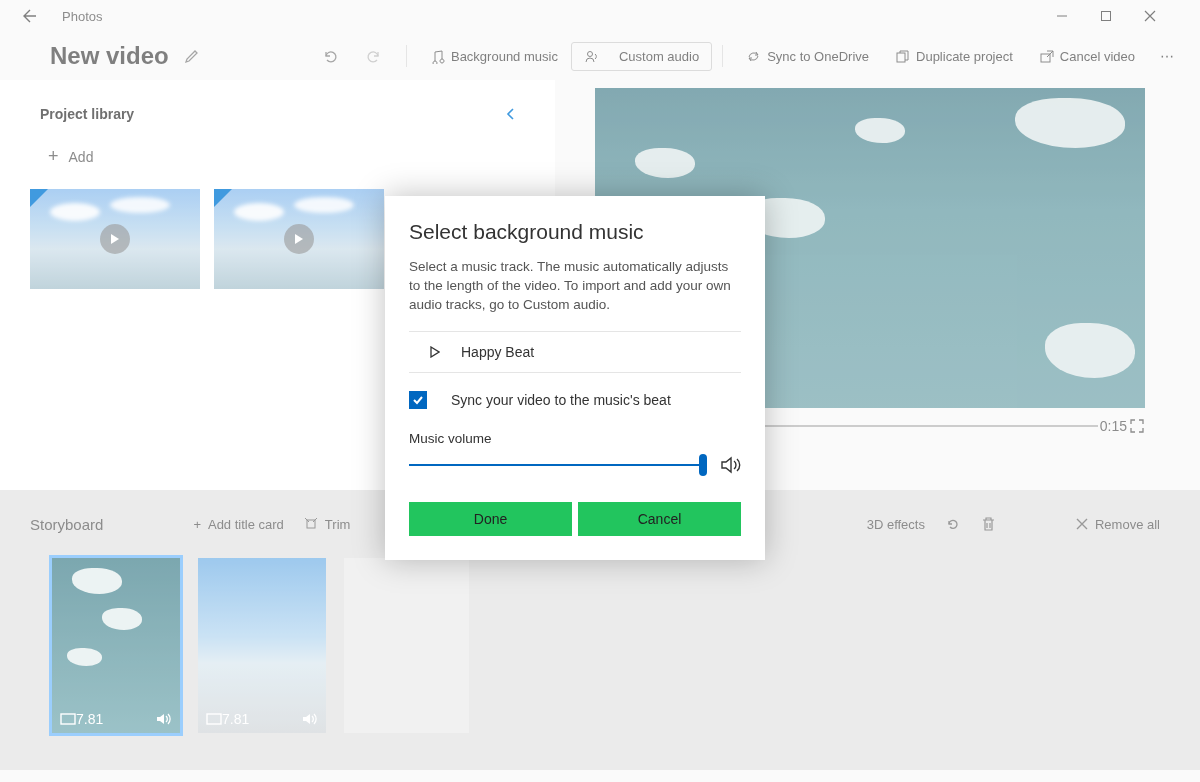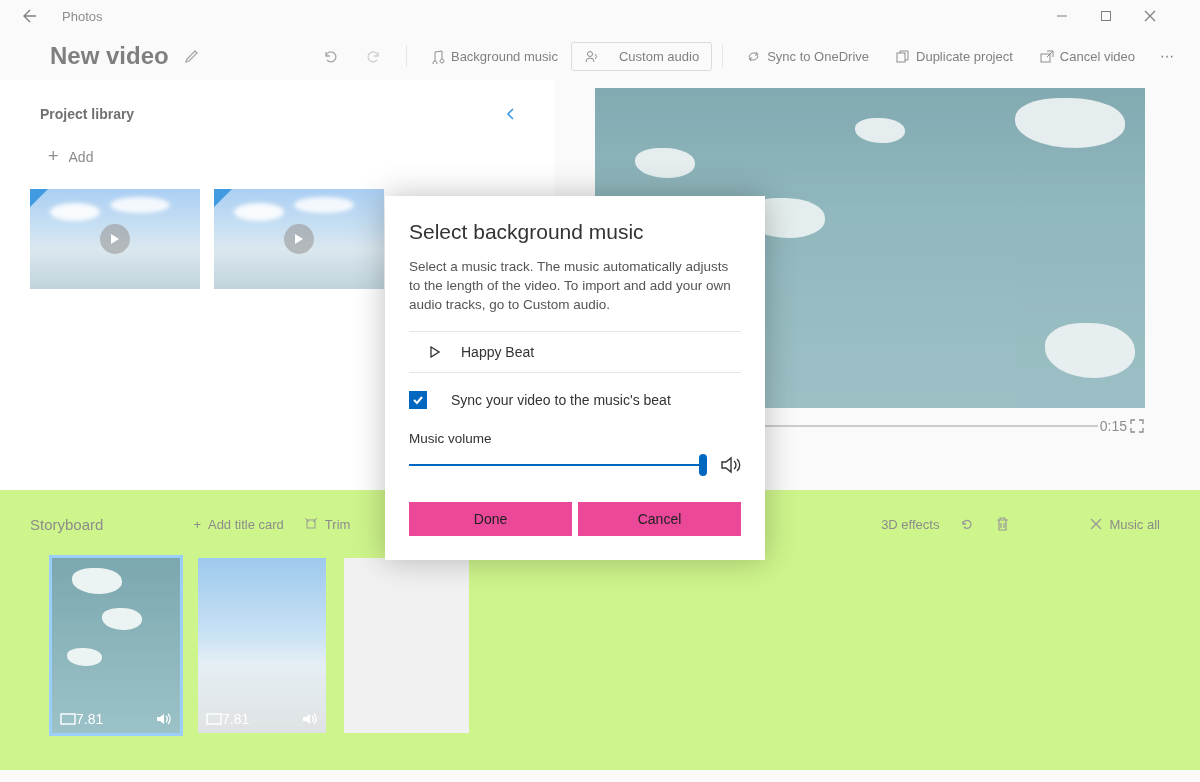--- a/index.html
+++ b/index.html
@@ -30,21 +30,21 @@
   .thumb .cloud2 { position:absolute; top:8px; left:80px; width:60px; height:16px; background:#fff; border-radius:50%; filter:blur(2px); opacity:.85;}
   .thumb .corner { position:absolute; top:0; left:0; width:0; height:0; border-top:18px solid #0078d4; border-right:18px solid transparent;}
   .thumb .play { position:absolute; top:50%; left:50%; transform:translate(-50%,-50%); width:30px; height:30px; border-radius:50%; background:rgba(120,120,120,.6); display:flex; align-items:center; justify-content:center; color:#fff;}
   .preview { flex:1; padding:8px 40px 0 40px; position:relative;}
   .pframe { width:550px; height:320px; background:linear-gradient(180deg,#3e7a87 0%, #55929b 40%, #659da5 100%); position:relative; opacity:.85;}
   .pframe .ice { position:absolute; background:#e8f0f0; border-radius:40% 50% 45% 55%; opacity:.9;}
   .controls { display:flex; align-items:center; margin-top:10px; gap:2px; width:550px;}
   .controls .timeline { flex:1; height:2px; background:#bbb;}
   .controls .time { color:#666; font-size:14px;}
   .controls .full { color:#666;}
-  .story-sec { padding:20px 30px 0 30px; background:#bef264; height:280px;}
+  .story-sec { padding:20px 30px 0 30px; background:#e5e5e5; height:280px;}
   .story-bar { display:flex; align-items:center;}
   .story-bar .sbtl { font-weight:400; color:#666; font-size:15px; padding-right:80px;}
   .story-bar .sbtn { display:flex; align-items:center; gap:7px; padding:6px 10px; color:#666; font-size:13px;}
   .story-bar .spacer { flex:1;}
   .clips { display:flex; gap:18px; margin-top:20px; padding-left:22px;}
   .clip { width:128px; height:175px; position:relative; background:linear-gradient(180deg,#508a95 0%, #6aa0a8 60%, #7aaeb5 100%);}
   .clip.selected { outline:3px solid #7abefc;}
   .clip.sky { background:linear-gradient(180deg,#7db7e8 0%,#b9d9f1 45%,#dce9f0 60%,#d5d9dc 100%);}
   .clip .ice { position:absolute; background:#e6efef; border-radius:40% 50% 45% 55%;}
   .clip .botbar { position:absolute; bottom:6px; left:8px; right:8px; display:flex; align-items:center; justify-content:space-between; color:#fff; font-size:14px;}
@@ -59,21 +59,21 @@
   .track.selected { background:#82b9ec;}
   .track .picn { width:12px; display:flex; justify-content:center;}
   .sync-row { display:flex; align-items:center; gap:24px; margin-top:18px;}
   .chk { width:18px; height:18px; background:#0067c0; display:flex; align-items:center; justify-content:center;}
   .vol-label { margin-top:22px; font-size:13.5px; color:#333;}
   .vol-row { display:flex; align-items:center; gap:14px; margin-top:10px;}
   .slider { position:relative; flex:1; height:16px;}
   .slider .bar { position:absolute; top:7px; left:0; right:0; height:2px; background:#0067c0;}
   .slider .knob { position:absolute; right:0; top:0; width:8px; height:22px; background:#0067c0; border-radius:4px; top:-3px;}
   .mbtns { display:flex; gap:6px; margin-top:28px;}
-  .mbtn { flex:1; height:34px; background:#ec4899; display:flex; align-items:center; justify-content:center; font-size:14px; color:#222;}
+  .mbtn { flex:1; height:34px; background:#22c55e; display:flex; align-items:center; justify-content:center; font-size:14px; color:#222;}
   svg { display:block;}
 </style>
 </head>
 <body>
 
 <div class="titlebar">
   <div class="back">
     <svg width="16" height="16" viewBox="0 0 16 16">
         <path d="M10 2 L4 8 L10 14 M4 8 H16" stroke="#555" stroke-width="1.4" fill="none"></path>
       </svg>
@@ -261,21 +261,21 @@
           <path d="M2 4 H13 M5 4 V2 H10 V4 M4 4 V14 H11 V4 M6 7 V12 M9 7 V12" stroke="#777" fill="none" stroke-width="1.2"></path>
         </svg>
     </div>
     <div style="width:60px"></div>
     <div class="sbtn">
       <span>
           <svg width="12" height="12">
             <path d="M1 1 L11 11 M11 1 L1 11" stroke="#777" stroke-width="1.4"></path>
           </svg>
         </span>
-      <span>Music all</span>
+      <span>Remove all</span>
     </div>
   </div>
   <div class="clips">
     <div class="clip selected">
       <div class="ice" style="top:10px;left:20px;width:50px;height:26px;"></div>
       <div class="ice" style="top:50px;left:50px;width:40px;height:22px;"></div>
       <div class="ice" style="top:90px;left:15px;width:35px;height:18px;"></div>
       <div class="botbar">
         <div class="boticon">
           <span>

